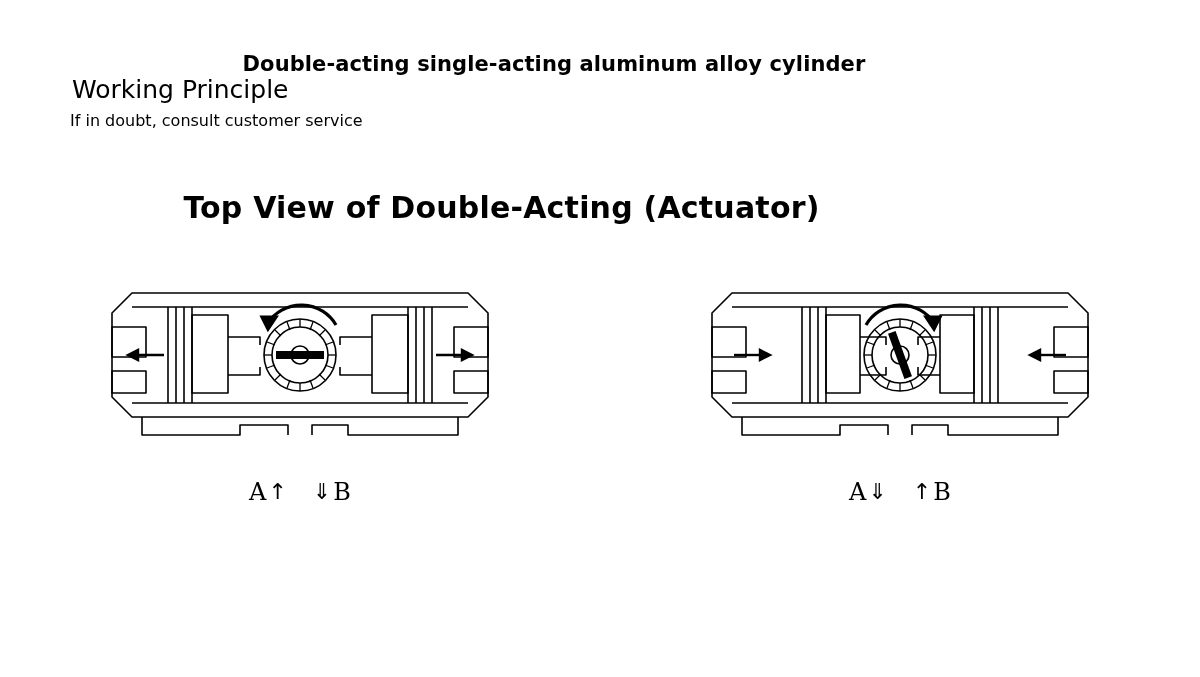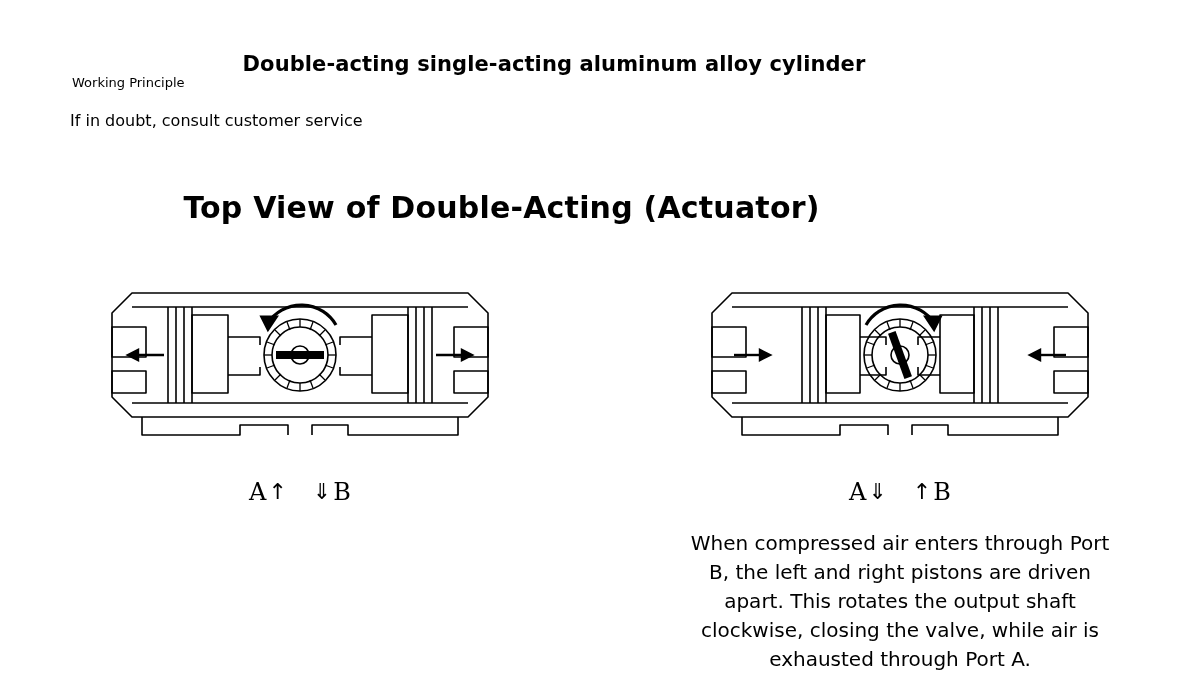--- a/index.html
+++ b/index.html
@@ -24,21 +24,21 @@
     text-align: center;
     font-size: 21px;
     font-weight: bold;
     letter-spacing: 0.1px;
   }
 
   .working-principle {
     position: absolute;
     left: 72px;
     top: 75px;
-    font-size: 13px;
+    font-size: 25px;
     font-weight: normal;
   }
 
   .subnote {
     position: absolute;
     left: 70px;
     top: 111px;
     font-size: 16px;
     font-weight: normal;
   }
@@ -282,16 +282,15 @@
       <span class="port-label">
         <span>A</span>
         <span class="arrow-glyph">⇓</span>
       </span>
       <span class="port-label">
         <span class="arrow-glyph">↑</span>
         <span>B</span>
       </span>
     </div>
 
-    <div class="caption">When compressed air enters through Port B, the left and right pistons are driven apart. This rotates the output shaft clockwise, closing the valve, while air is exhausted through Port A.</div>
   </div>
 
 </div>
 
 </body></html>

